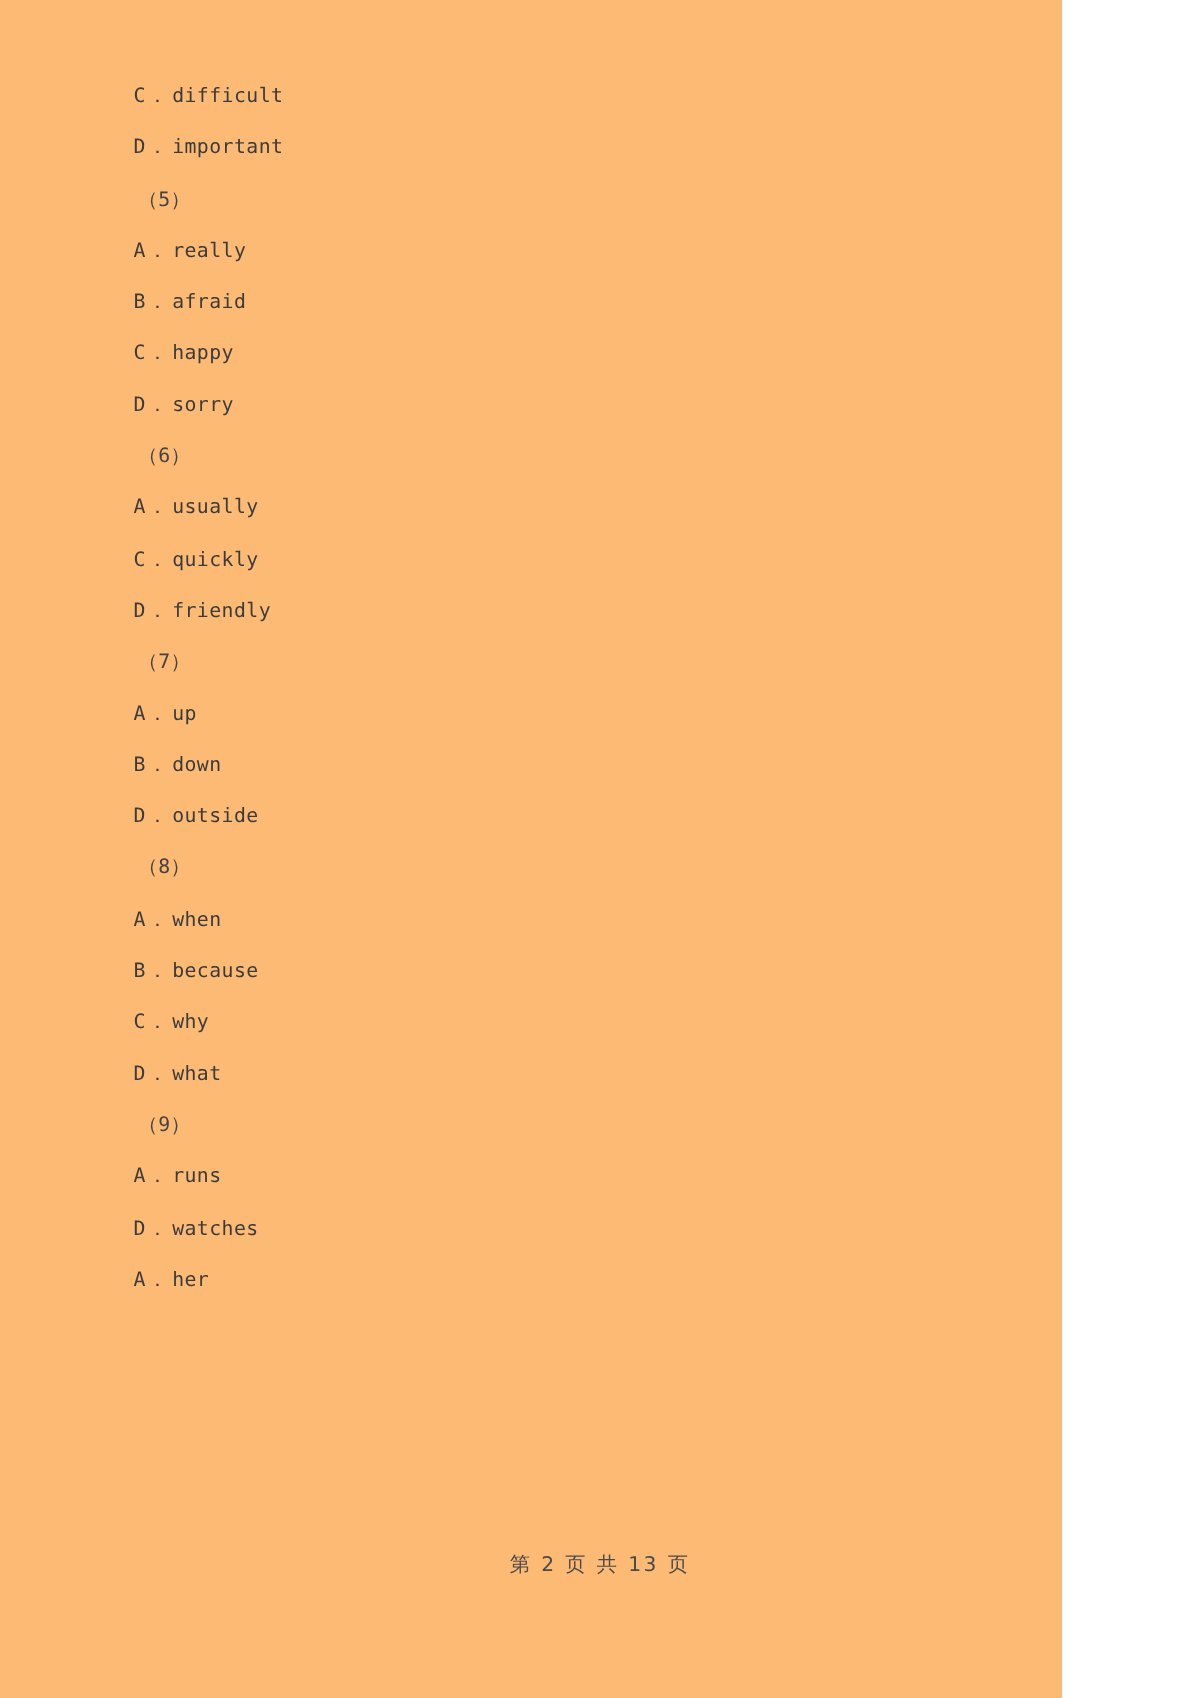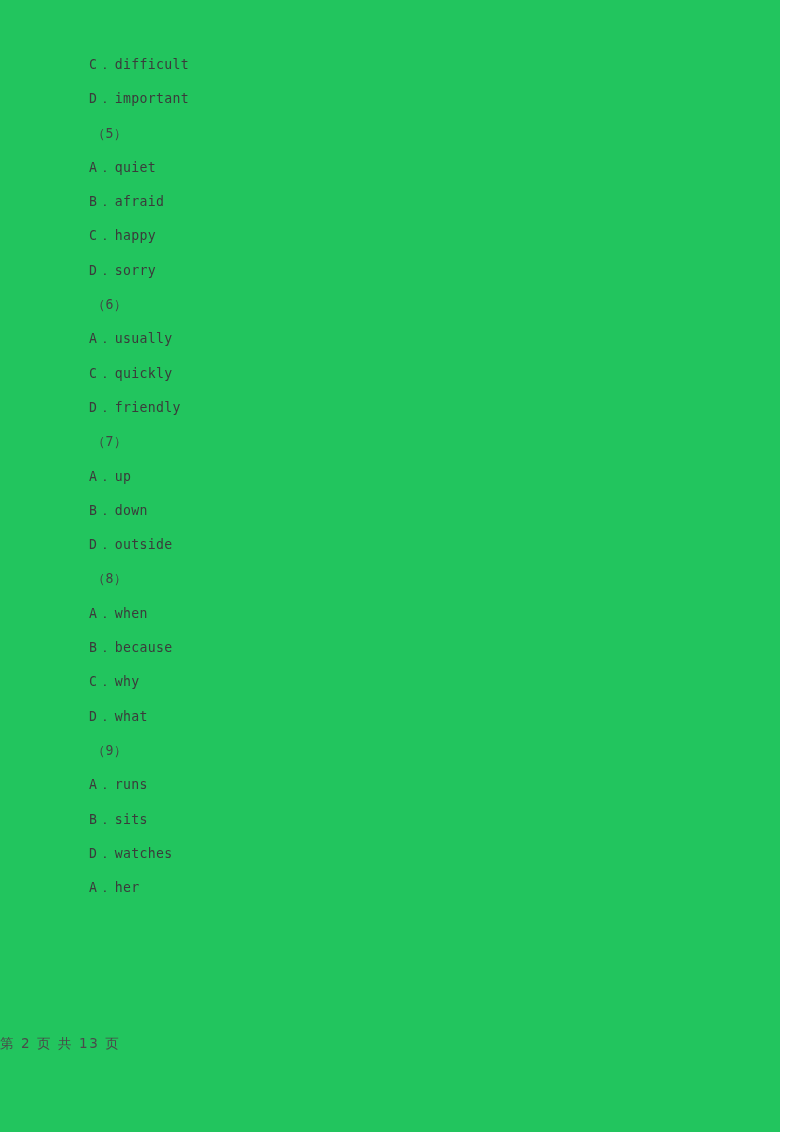--- a/index.html
+++ b/index.html
@@ -11,23 +11,23 @@
     width: 800px;
     height: 1132px;
     position: relative;
     font-family: "DejaVu Sans Mono", "Liberation Mono", monospace;
     -webkit-font-smoothing: antialiased;
   }
   .page {
     position: absolute;
     left: 0;
     top: 0;
-    width: 780px;
+    width: 708px;
     height: 1132px;
-    background: #22c55e;
+    background: #fdba74;
     overflow: hidden;
   }
   .content {
     position: absolute;
     left: 89px;
     top: 48px;
     width: 640px;
   }
   .line {
     height: 34.3px;
@@ -54,57 +54,56 @@
     padding-right: 3px;
   }
   .opt-text {
     font-family: "DejaVu Sans Mono", "Liberation Mono", monospace;
   }
   .footer {
     position: absolute;
     left: 0;
     top: 1032px;
     width: 800px;
-    text-align: left;
+    text-align: center;
     font-size: 13.5px;
     line-height: 22px;
     color: #4a4a4a;
     font-family: "DejaVu Sans", "Liberation Sans", sans-serif;
     letter-spacing: 1.6px;
     white-space: pre;
   }
 </style>
 </head>
 <body>
 
 <div class="page">
 
   <div class="content">
       <div class="line option"><span class="opt-letter">C</span><span class="opt-sep">．</span><span class="opt-text">difficult</span></div>
       <div class="line option"><span class="opt-letter">D</span><span class="opt-sep">．</span><span class="opt-text">important</span></div>
       <div class="line group"><span>（5）</span></div>
-      <div class="line option"><span class="opt-letter">A</span><span class="opt-sep">．</span><span class="opt-text">quiet</span></div>
+      <div class="line option"><span class="opt-letter">A</span><span class="opt-sep">．</span><span class="opt-text">really</span></div>
       <div class="line option"><span class="opt-letter">B</span><span class="opt-sep">．</span><span class="opt-text">afraid</span></div>
       <div class="line option"><span class="opt-letter">C</span><span class="opt-sep">．</span><span class="opt-text">happy</span></div>
       <div class="line option"><span class="opt-letter">D</span><span class="opt-sep">．</span><span class="opt-text">sorry</span></div>
       <div class="line group"><span>（6）</span></div>
       <div class="line option"><span class="opt-letter">A</span><span class="opt-sep">．</span><span class="opt-text">usually</span></div>
       <div class="line option"><span class="opt-letter">C</span><span class="opt-sep">．</span><span class="opt-text">quickly</span></div>
       <div class="line option"><span class="opt-letter">D</span><span class="opt-sep">．</span><span class="opt-text">friendly</span></div>
       <div class="line group"><span>（7）</span></div>
       <div class="line option"><span class="opt-letter">A</span><span class="opt-sep">．</span><span class="opt-text">up</span></div>
       <div class="line option"><span class="opt-letter">B</span><span class="opt-sep">．</span><span class="opt-text">down</span></div>
       <div class="line option"><span class="opt-letter">D</span><span class="opt-sep">．</span><span class="opt-text">outside</span></div>
       <div class="line group"><span>（8）</span></div>
       <div class="line option"><span class="opt-letter">A</span><span class="opt-sep">．</span><span class="opt-text">when</span></div>
       <div class="line option"><span class="opt-letter">B</span><span class="opt-sep">．</span><span class="opt-text">because</span></div>
       <div class="line option"><span class="opt-letter">C</span><span class="opt-sep">．</span><span class="opt-text">why</span></div>
       <div class="line option"><span class="opt-letter">D</span><span class="opt-sep">．</span><span class="opt-text">what</span></div>
       <div class="line group"><span>（9）</span></div>
       <div class="line option"><span class="opt-letter">A</span><span class="opt-sep">．</span><span class="opt-text">runs</span></div>
-      <div class="line option"><span class="opt-letter">B</span><span class="opt-sep">．</span><span class="opt-text">sits</span></div>
       <div class="line option"><span class="opt-letter">D</span><span class="opt-sep">．</span><span class="opt-text">watches</span></div>
       <div class="line option"><span class="opt-letter">A</span><span class="opt-sep">．</span><span class="opt-text">her</span></div>
     </div>
 
   <div class="footer">第 2 页 共 13 页</div>
 
 </div>
 
 </body></html>

